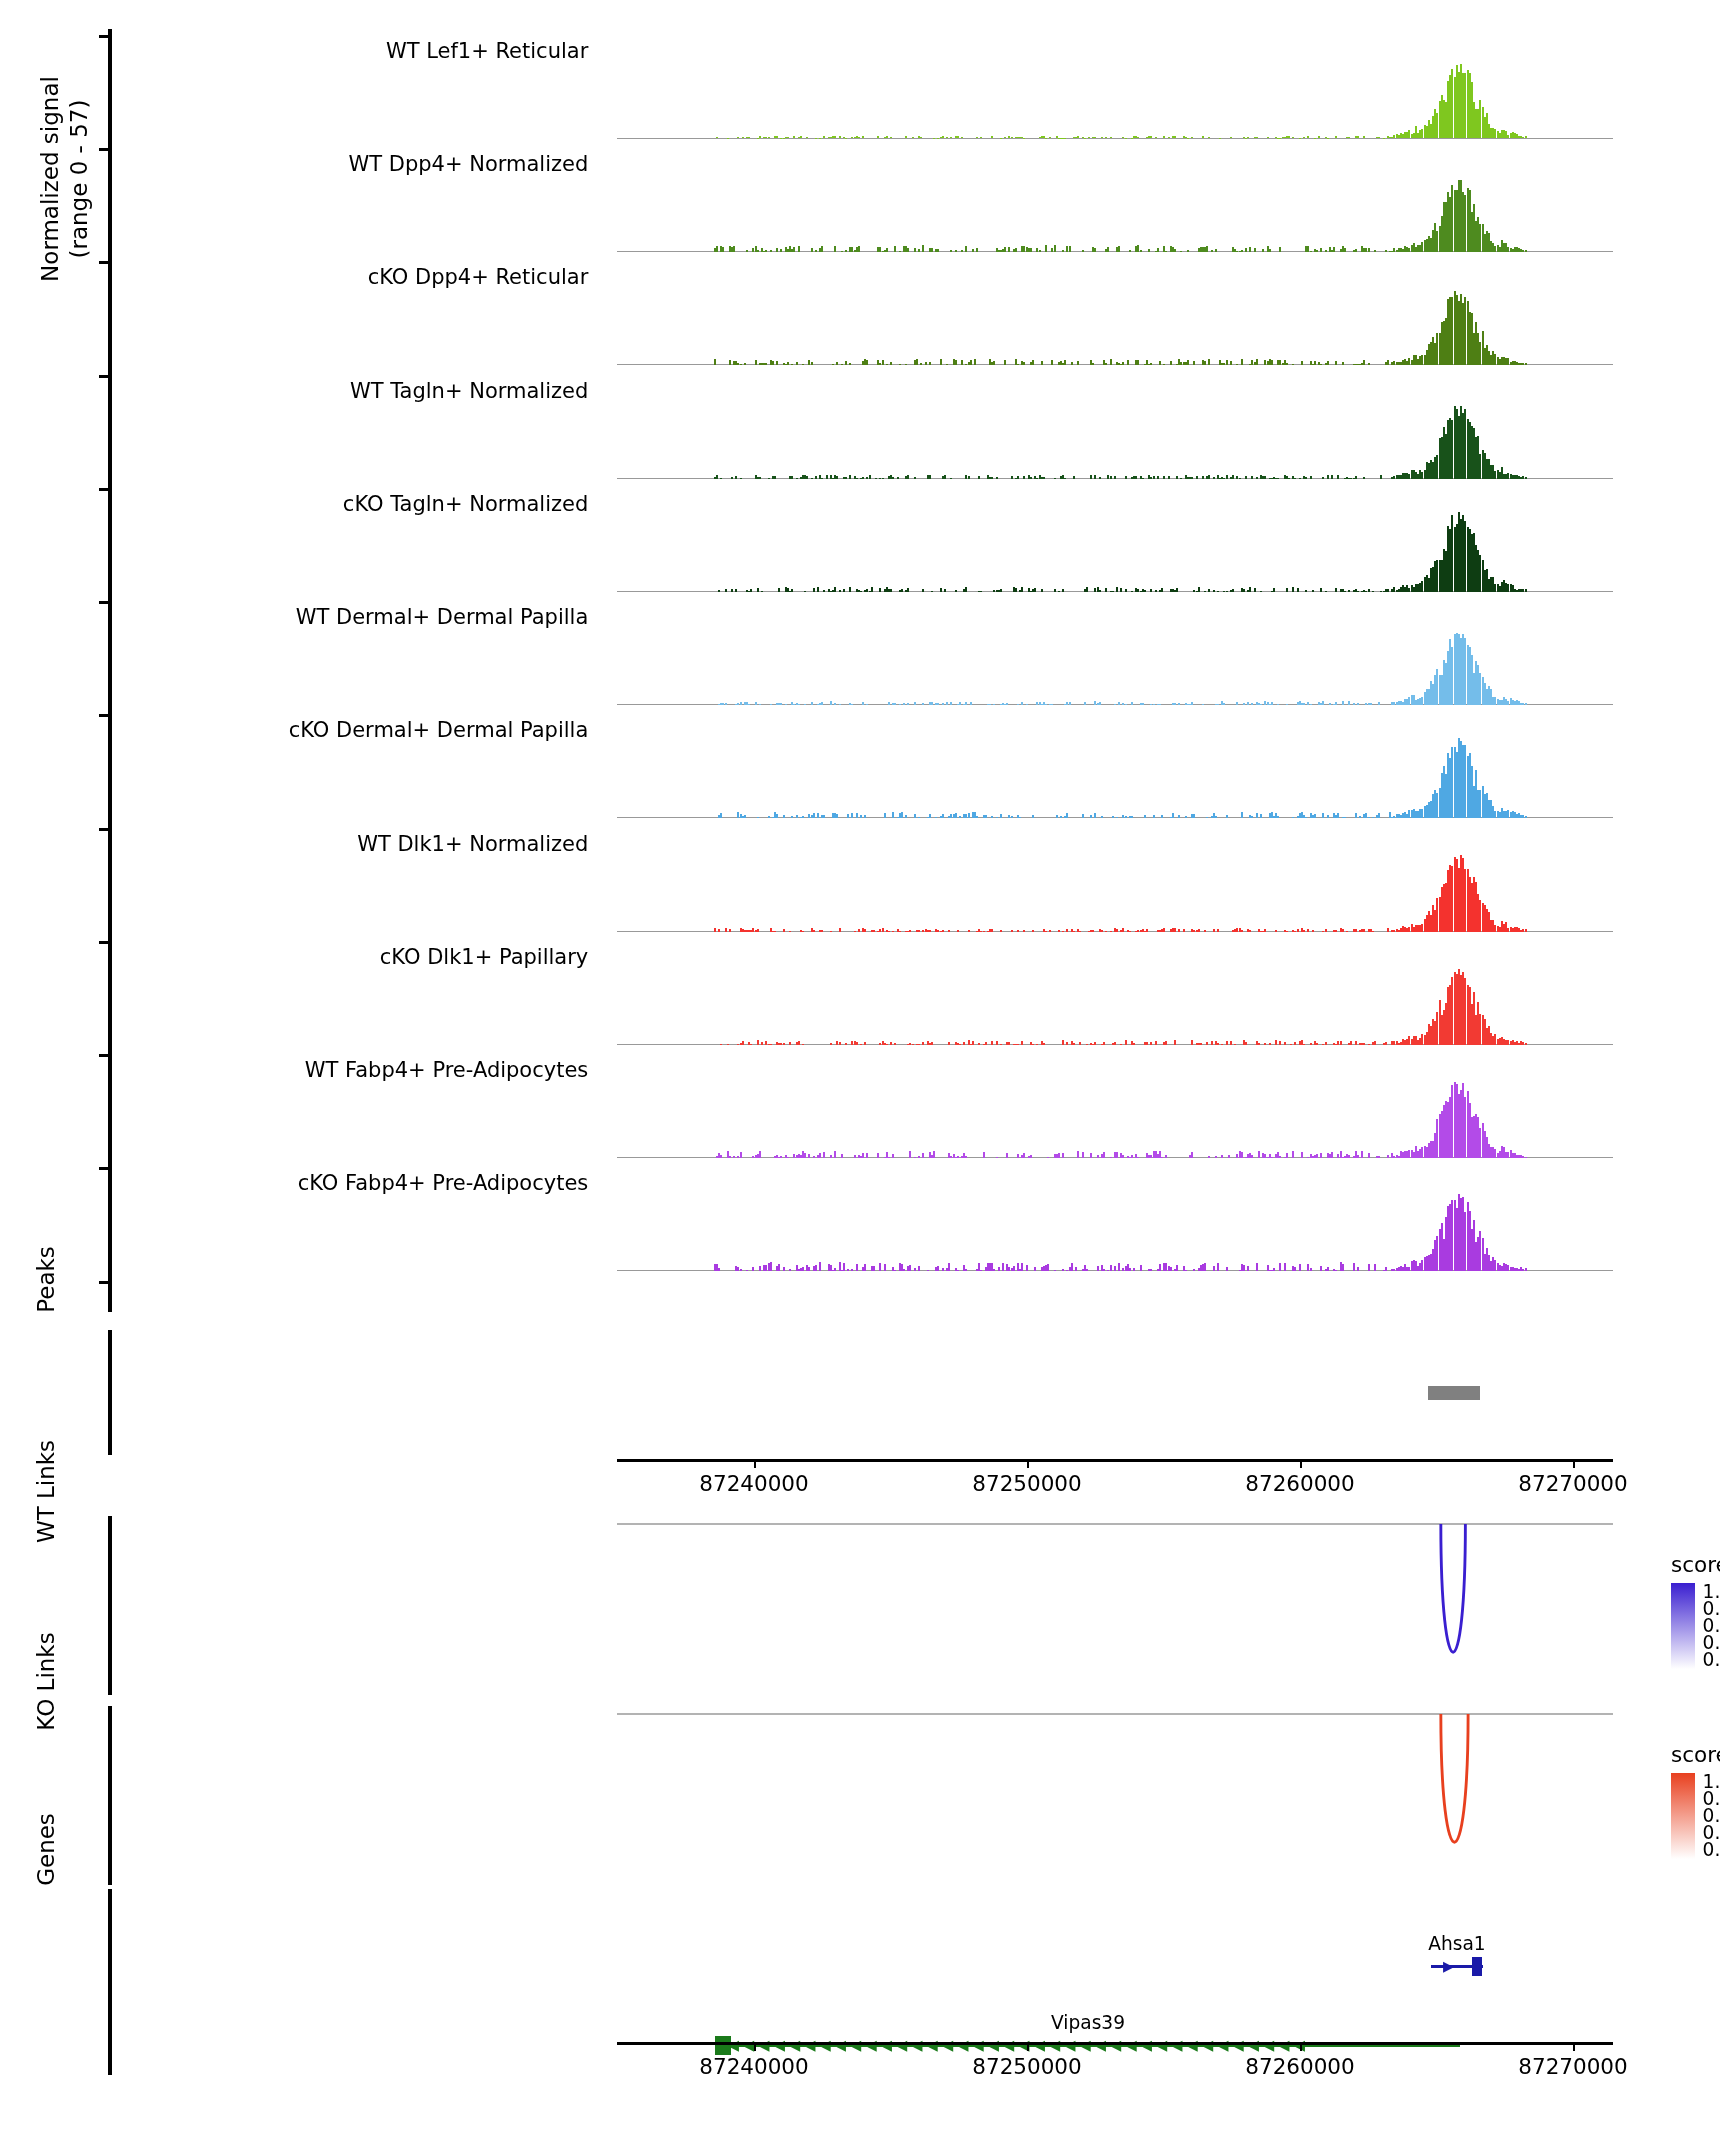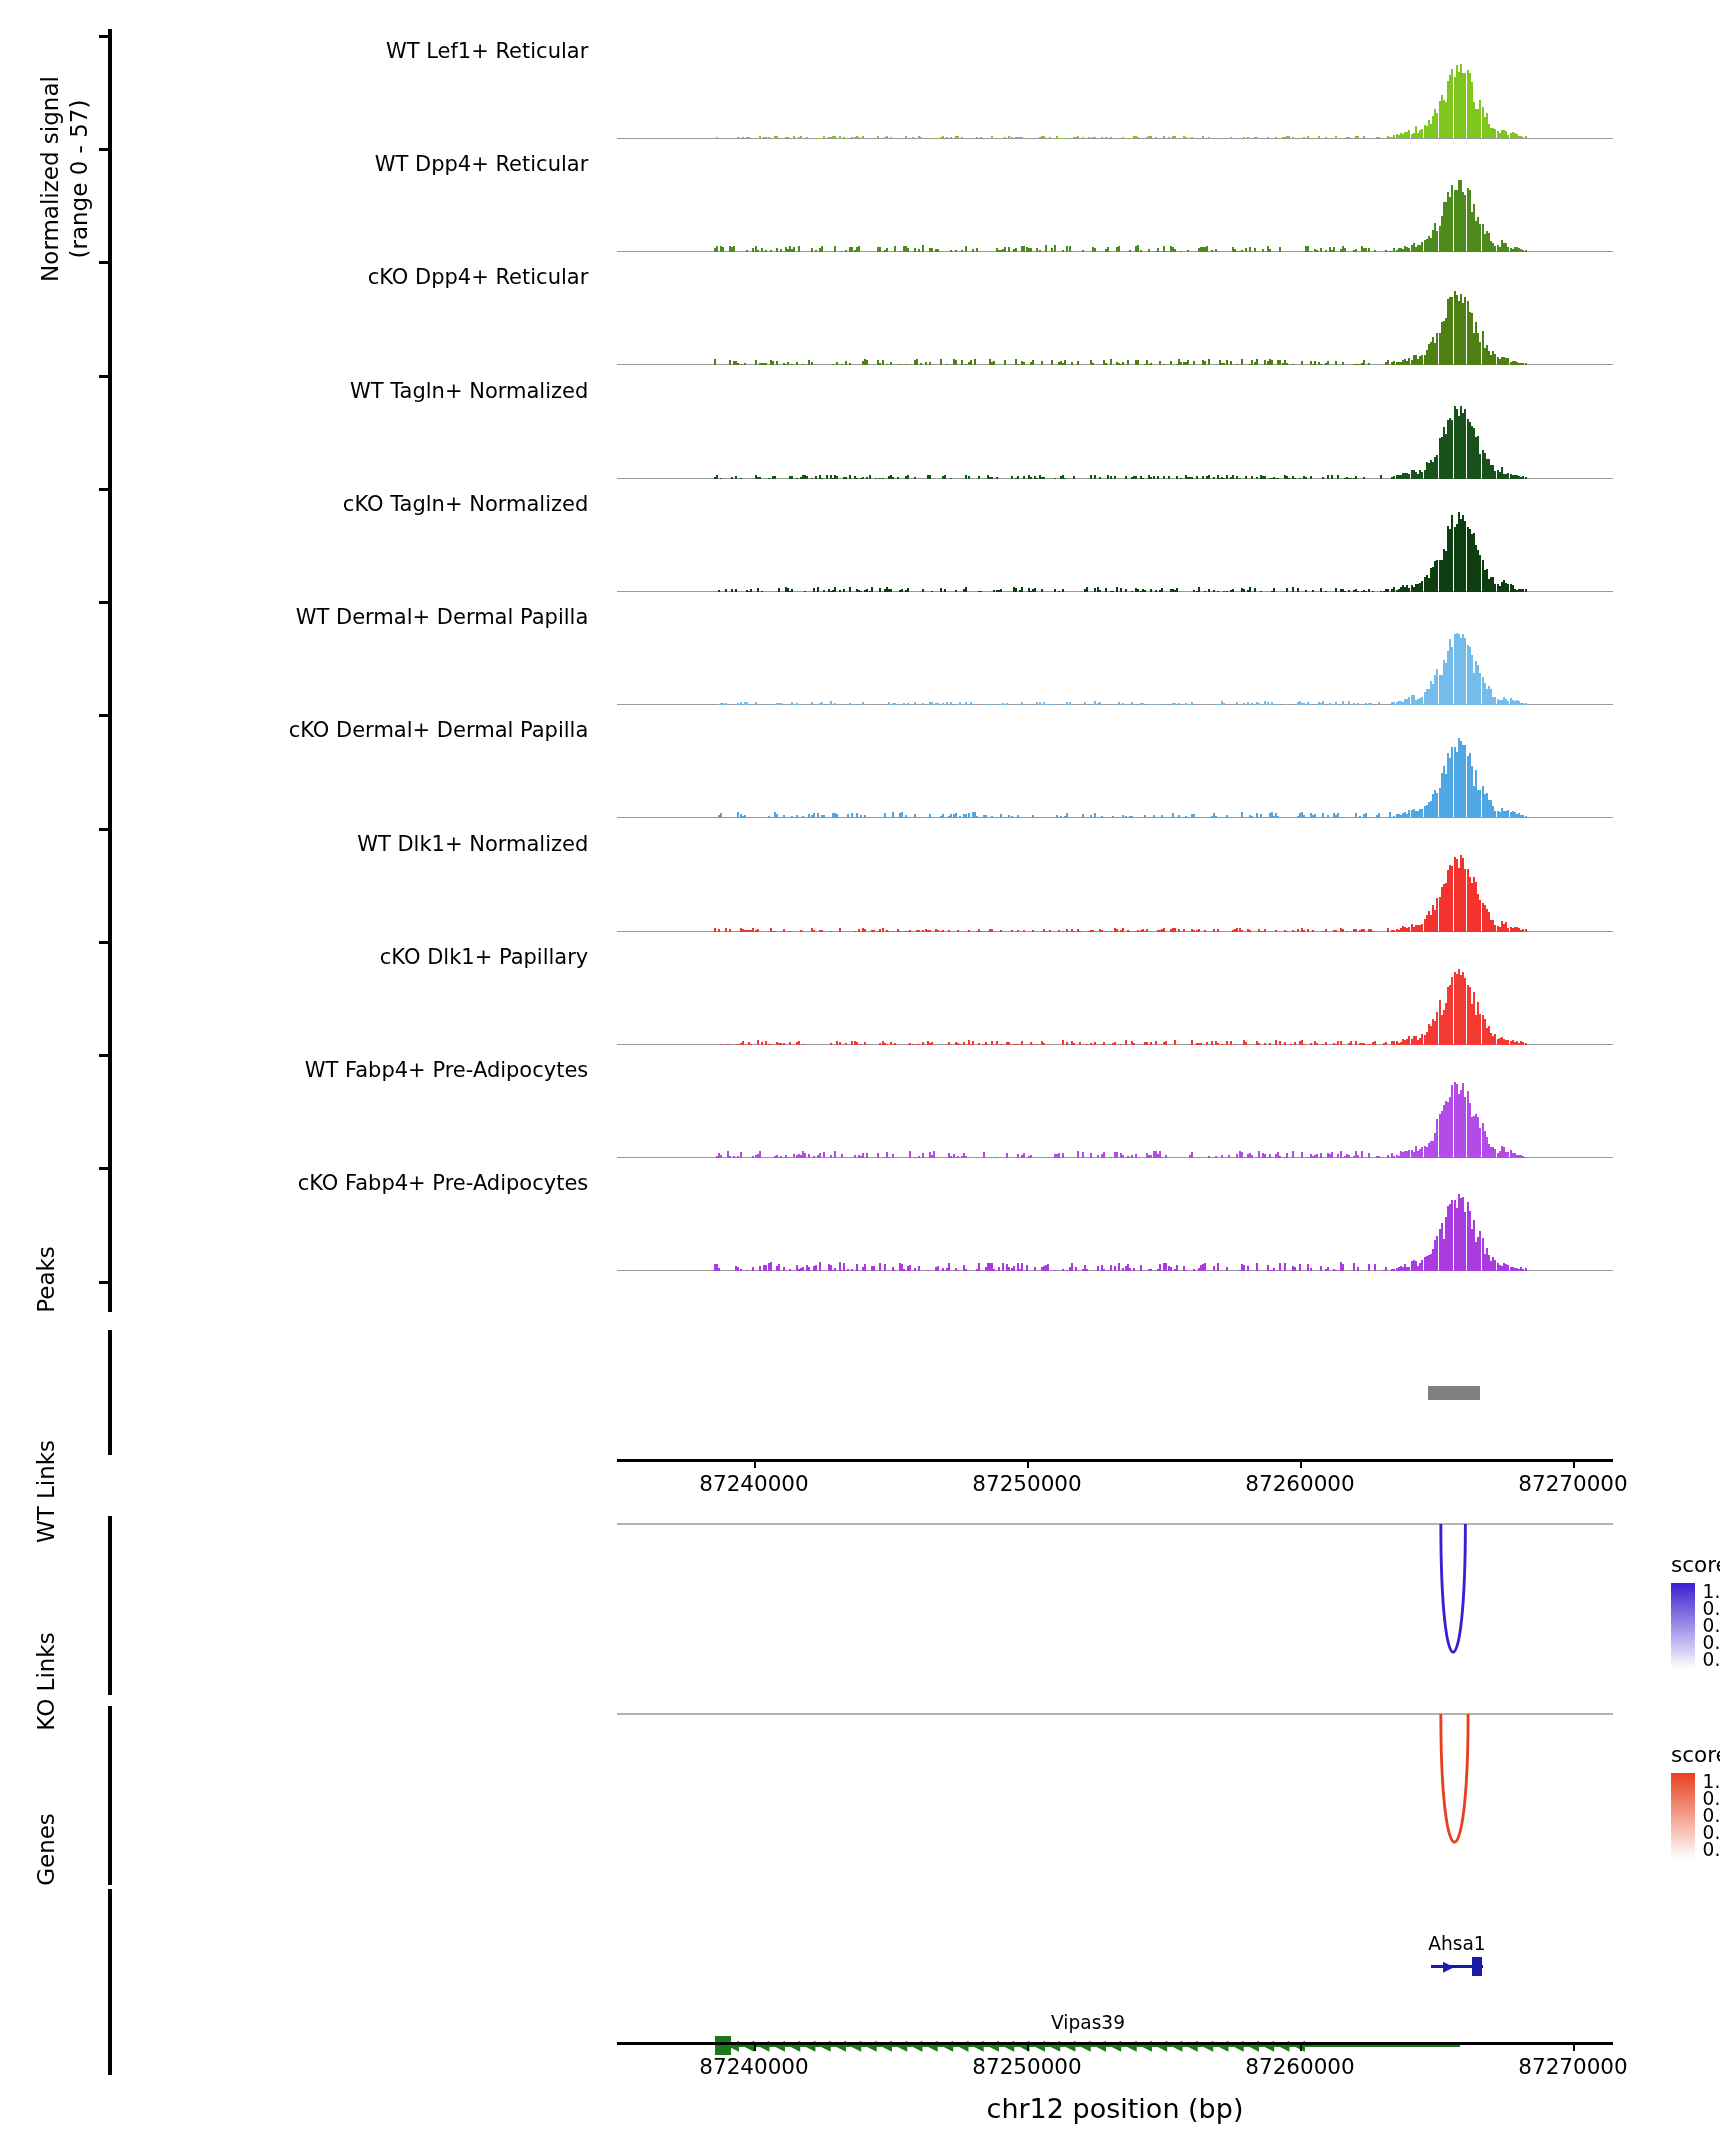--- a/index.html
+++ b/index.html
@@ -427,21 +427,21 @@
             <div class="bar" style="left: 895px; height: 6.4px; background: rgb(127, 199, 31);"></div>
             <div class="bar" style="left: 897px; height: 5.2px; background: rgb(127, 199, 31);"></div>
             <div class="bar" style="left: 899px; height: 4.9px; background: rgb(127, 199, 31);"></div>
             <div class="bar" style="left: 901px; height: 2.8px; background: rgb(127, 199, 31);"></div>
             <div class="bar" style="left: 903px; height: 2.7px; background: rgb(127, 199, 31);"></div>
             <div class="bar" style="left: 905px; height: 1.6px; background: rgb(127, 199, 31);"></div>
             <div class="bar" style="left: 908px; height: 2.1px; background: rgb(127, 199, 31);"></div>
           </div>
         </div>
         <div class="track" style="top: 119px;">
-          <div class="track-label">WT Dpp4+ Reticular</div>
+          <div class="track-label">WT Dpp4+ Normalized</div>
           <div class="track-canvas">
             <div class="baseline"></div>
             <div class="bar" style="left: 97px; height: 4px; background: rgb(78, 139, 31);"></div>
             <div class="bar" style="left: 99px; height: 6px; background: rgb(78, 139, 31);"></div>
             <div class="bar" style="left: 103px; height: 6.1px; background: rgb(78, 139, 31);"></div>
             <div class="bar" style="left: 105px; height: 5.1px; background: rgb(78, 139, 31);"></div>
             <div class="bar" style="left: 112px; height: 6.2px; background: rgb(78, 139, 31);"></div>
             <div class="bar" style="left: 114px; height: 5px; background: rgb(78, 139, 31);"></div>
             <div class="bar" style="left: 116px; height: 5.5px; background: rgb(78, 139, 31);"></div>
             <div class="bar" style="left: 129px; height: 1.6px; background: rgb(78, 139, 31);"></div>
@@ -2632,16 +2632,15 @@
     <div class="xline"></div>
   <div class="xtick" style="left: 137px;"></div>
       <div class="xticklabel" style="left: 137px;">87240000</div>
       <div class="xtick" style="left: 410px;"></div>
       <div class="xticklabel" style="left: 410px;">87250000</div>
       <div class="xtick" style="left: 683px;"></div>
       <div class="xticklabel" style="left: 683px;">87260000</div>
       <div class="xtick" style="left: 956px;"></div>
       <div class="xticklabel" style="left: 956px;">87270000</div>
     </div>
-  <div id="xaxis-title">chr12 position (bp)</div>
 
 </div>
 
 
 </body></html>

